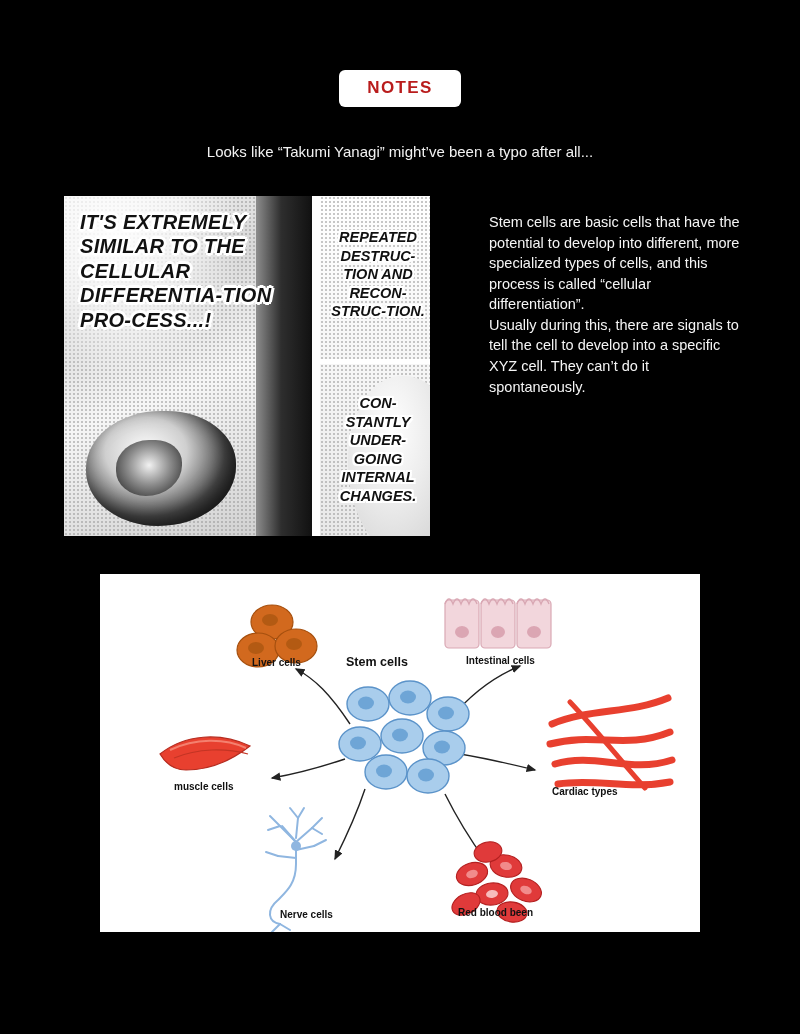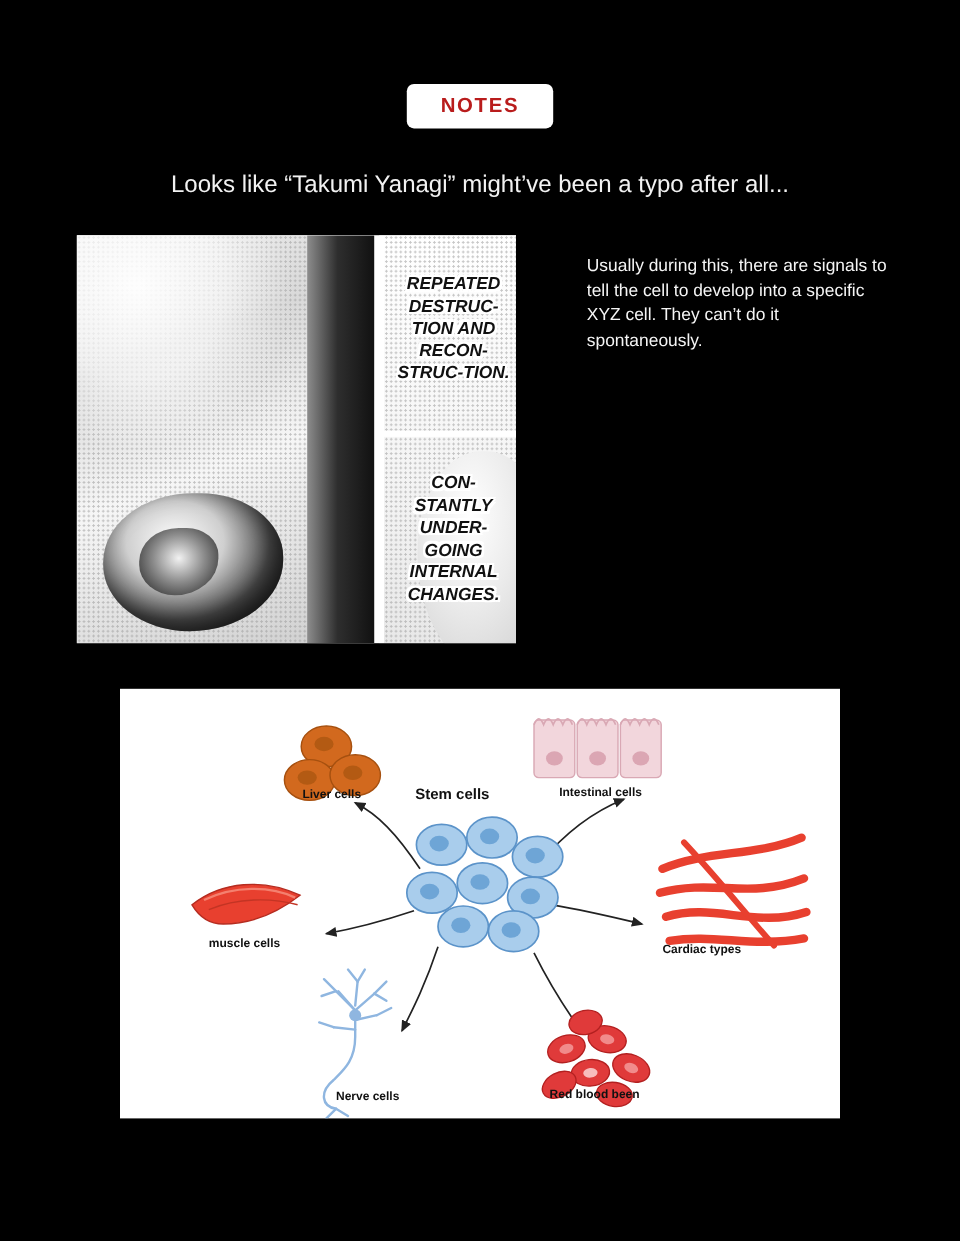--- a/index.html
+++ b/index.html
@@ -36,21 +36,21 @@
     font-family: "Liberation Sans", sans-serif;
   }
 
   
   .caption-line {
     position: absolute;
     top: 143px;
     left: 0;
     width: 800px;
     text-align: center;
-    font-size: 20px;
+    font-size: 15px;
     color: #f2f2f2;
   }
 
   
   .manga {
     position: absolute;
     left: 64px;
     top: 196px;
     width: 366px;
     height: 340px;
@@ -204,31 +204,33 @@
 
 <div class="caption-line">Looks like “Takumi Yanagi” might’ve been a typo after all...</div>
 
 <div class="manga">
   <div class="manga-left">
     <div class="halftone"></div>
     <div class="soft-shade"></div>
     <div class="dark-strip"></div>
     <div class="ear-shape"></div>
     <div class="ear-inner"></div>
+    <div class="manga-text-left">IT'S EXTREMELY SIMILAR TO THE CELLULAR DIFFERENTIA-TION PRO-CESS...!</div>
   </div>
   <div class="manga-right">
     <div class="halftone"></div>
     <div class="blob"></div>
     <div class="panel-divider"></div>
     <div class="mr-text bottom">CON-STANTLY UNDER-GOING INTERNAL CHANGES.</div>
     <div class="mr-text top">REPEATED DESTRUC-TION AND RECON-STRUC-TION.</div>
   </div>
 </div>
 
 <div class="body-text">
+  <p>Stem cells are basic cells that have the potential to develop into different, more specialized types of cells, and this process is called “cellular differentiation”.</p>
   <p>Usually during this, there are signals to tell the cell to develop into a specific XYZ cell. They can’t do it spontaneously.</p>
 </div>
 
 <div class="figure">
   <svg width="600" height="358" viewBox="0 0 600 358">
 
     <g stroke="#222" stroke-width="1.4" fill="none">
       <path d="M250,150 C230,120 215,105 196,95" marker-end="url(#ah)"></path>
       <path d="M350,145 C375,115 400,100 420,92" marker-end="url(#ah)"></path>
       <path d="M245,185 C215,195 195,200 172,204" marker-end="url(#ah)"></path>

